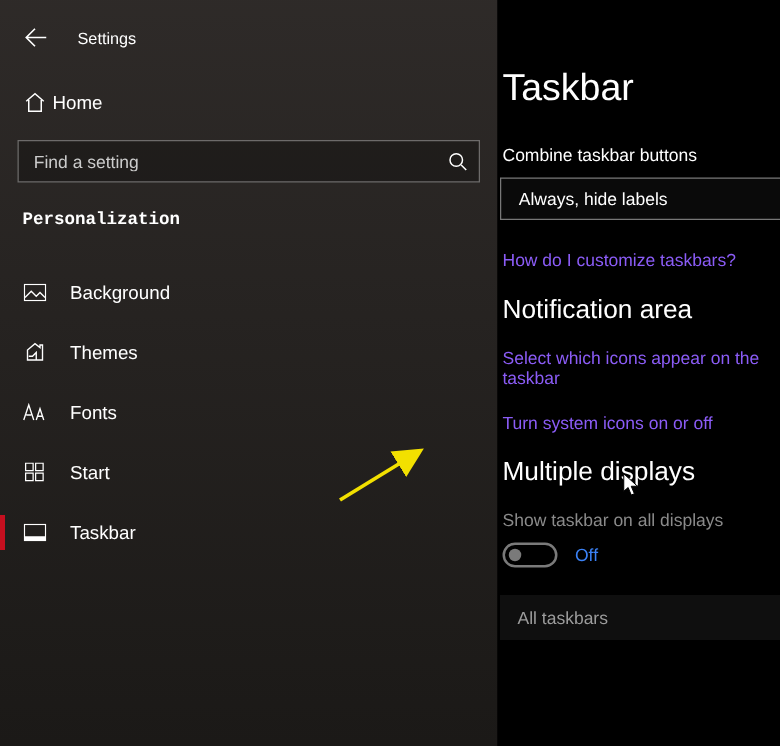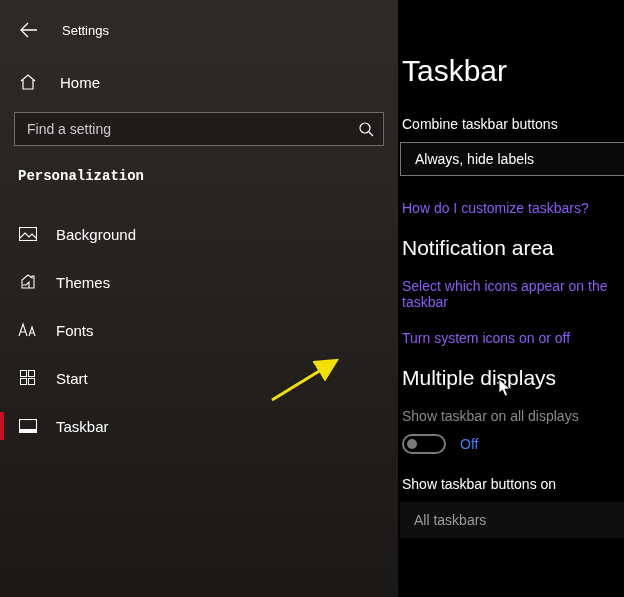--- a/index.html
+++ b/index.html
@@ -26,21 +26,21 @@
     padding: 0 18px 0 18px;
     gap: 22px;
     height: 28px;
   }
   .back-btn {
     width: 22px; height: 22px;
     display: flex; align-items: center; justify-content: center;
   }
   .app-title { font-size: 13px; }
   .home-row {
-    display: flex; align-items: center; gap: 22px;
+    display: flex; align-items: center; gap: 4px;
     padding: 14px 18px;
     margin-top: 14px;
   }
   .icon-slot {
     width: 20px; height: 20px;
     display: flex; align-items: center; justify-content: center;
     flex-shrink: 0;
   }
   .home-label { font-size: 15px; }
   .search-wrap {
@@ -270,21 +270,20 @@
 
       <h2 class="section-title">Multiple displays</h2>
       <div class="dimmed-label">Show taskbar on all displays</div>
       <div class="toggle-row">
         <div class="toggle">
           <div class="toggle-knob"></div>
         </div>
         <div class="toggle-label">Off</div>
       </div>
 
-      <div class="setting-label">Show taskbar buttons on</div>
       <div class="dropdown2">
         <span>All taskbars</span>
         <span>
           <svg width="12" height="8" viewBox="0 0 12 8">
               <path d="M1 1 L6 6 L11 1" stroke="#9c9c9c" stroke-width="1.3" fill="none"></path>
             </svg>
         </span>
       </div>
     </div>
   </div>

